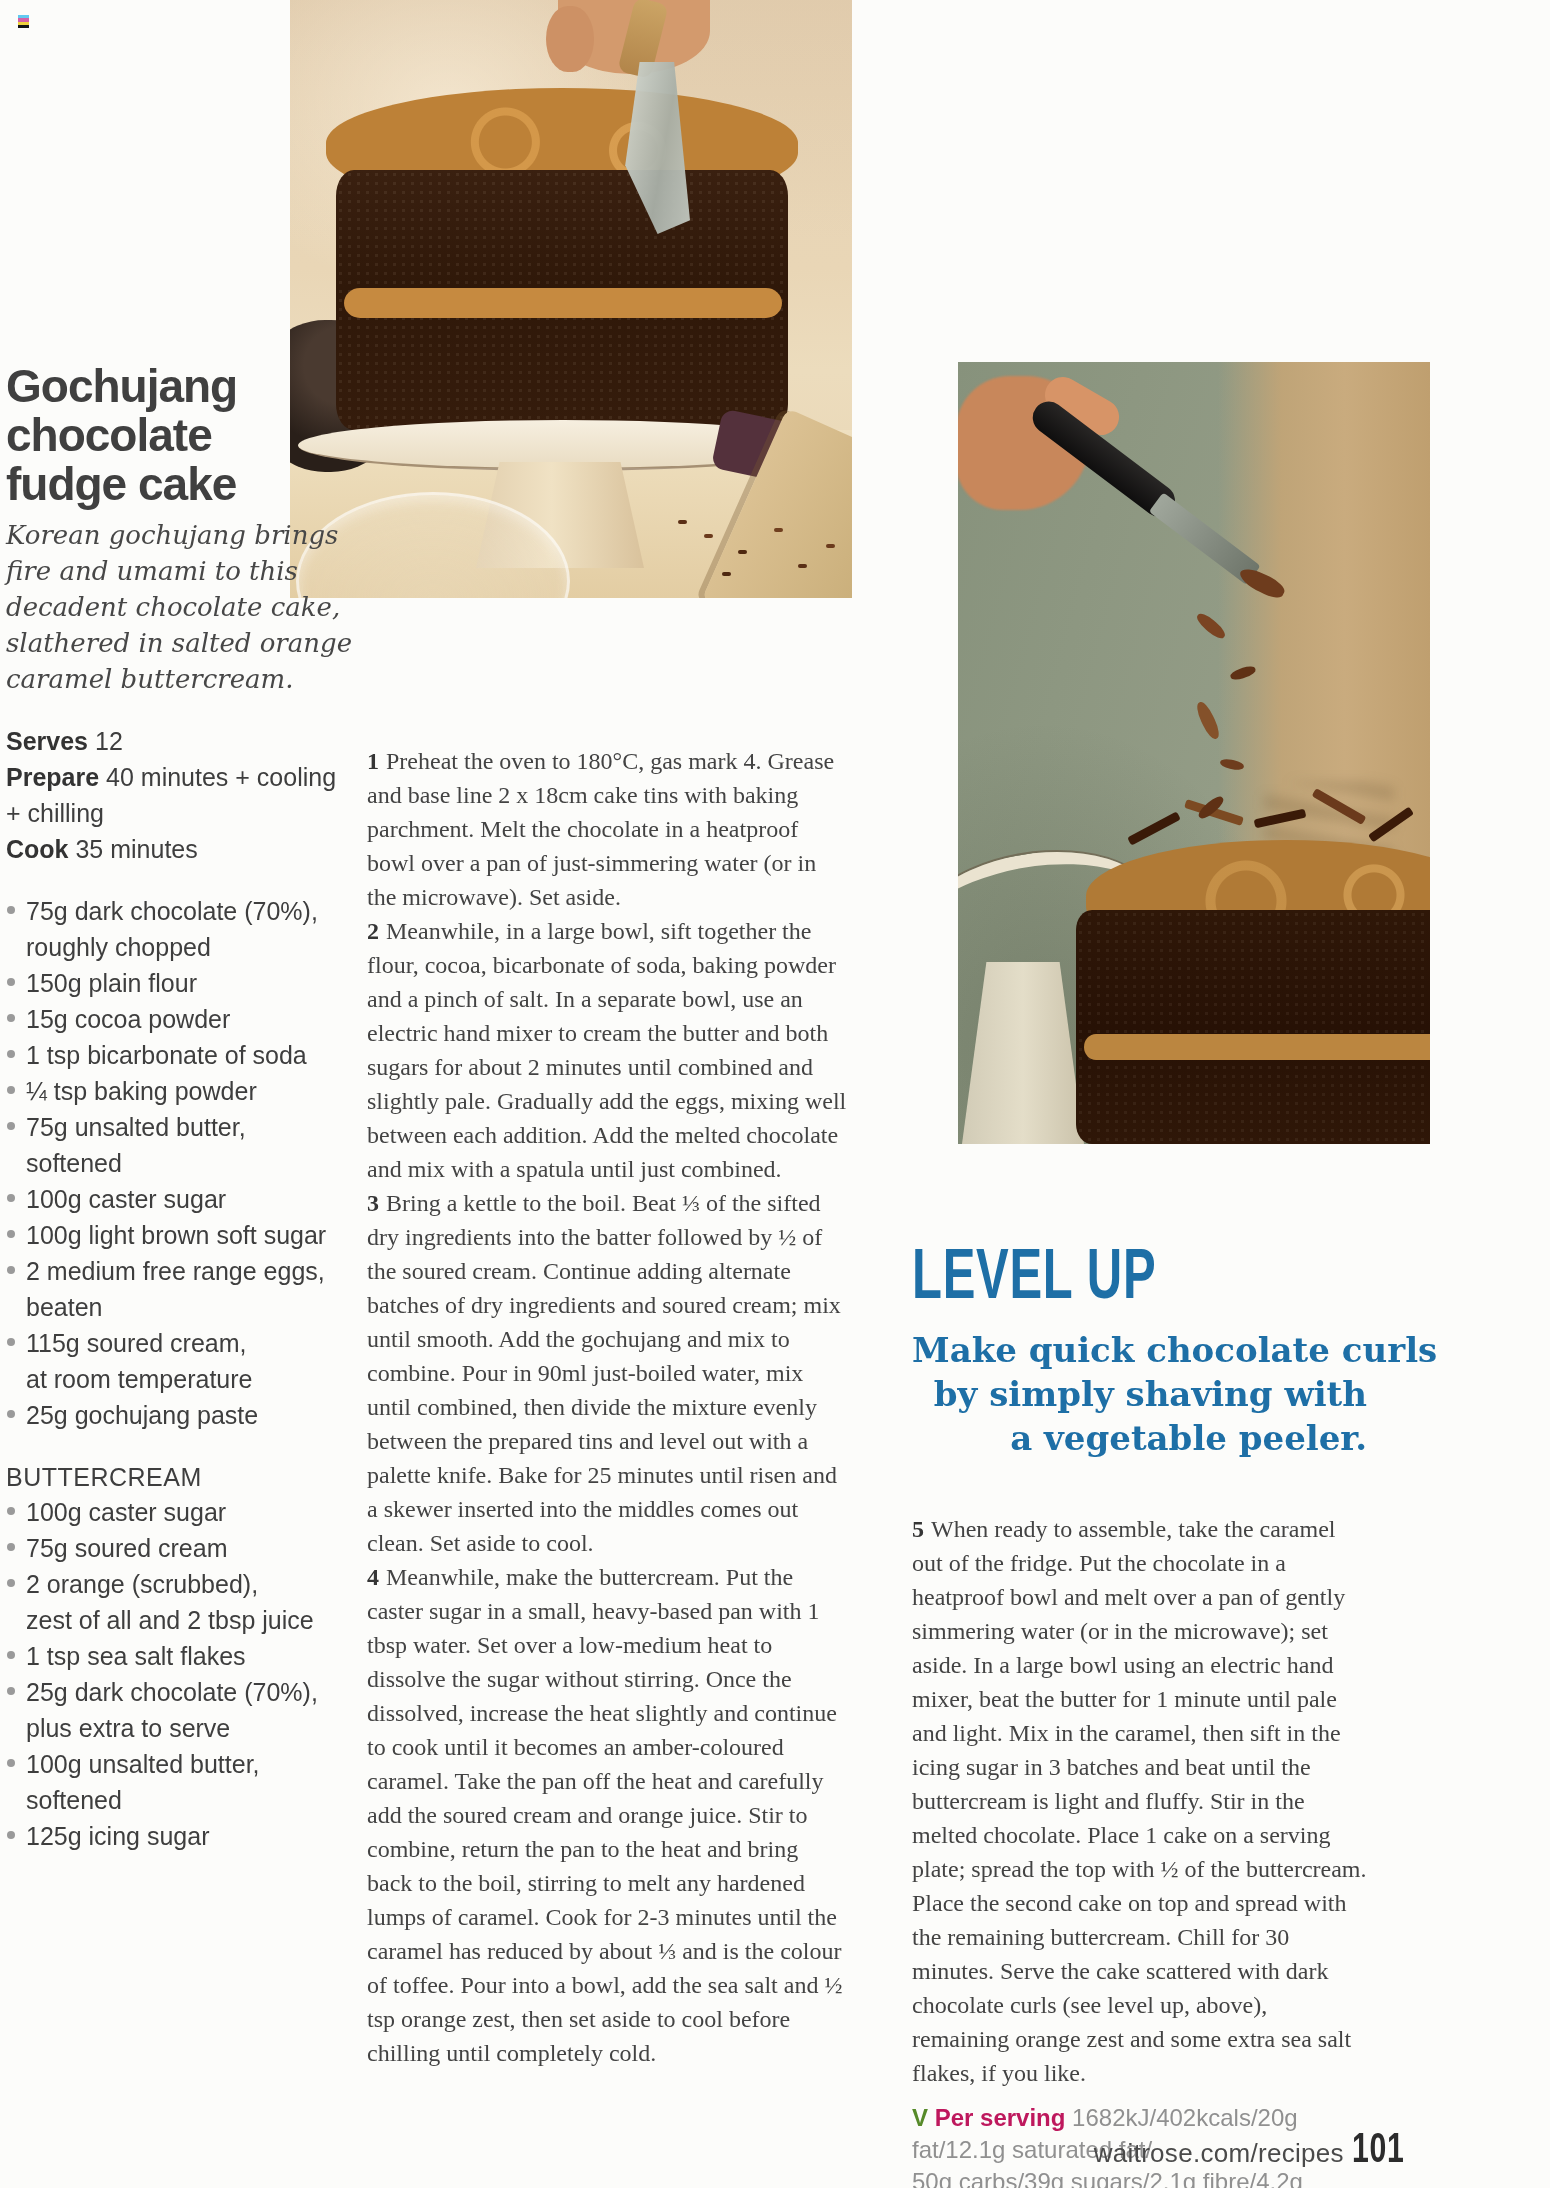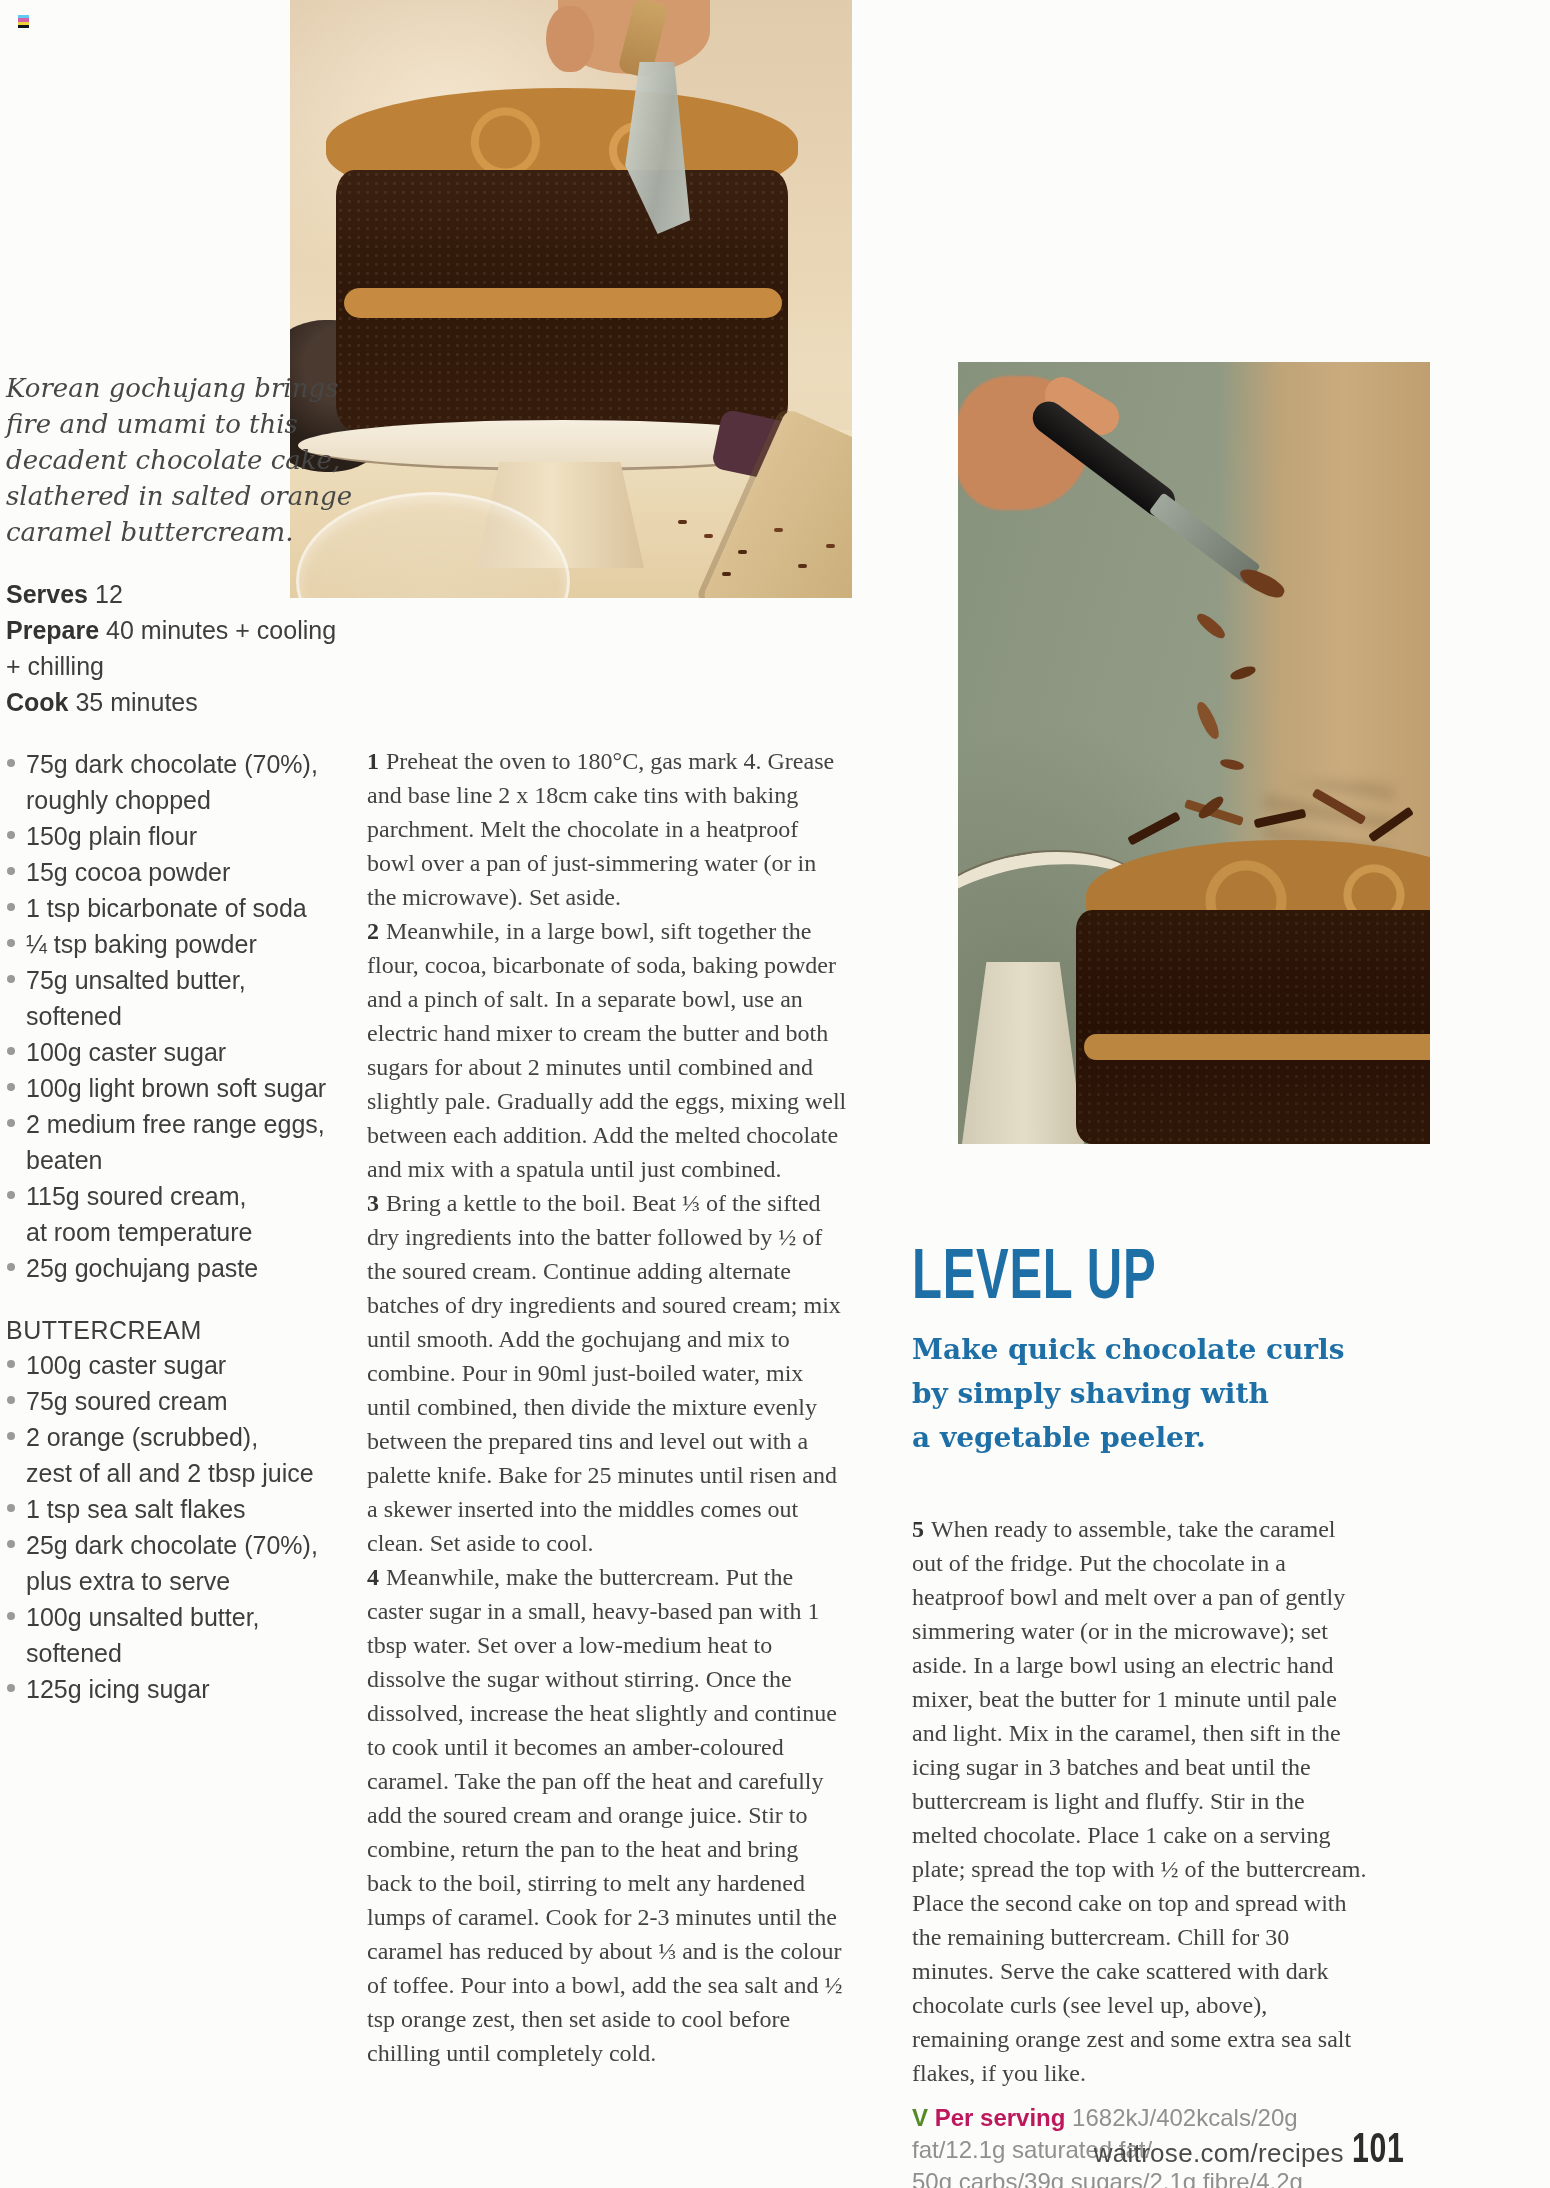--- a/index.html
+++ b/index.html
@@ -36,22 +36,22 @@
   
   .col-mid{left:367px;top:744px;width:482px;font-family:"Liberation Serif",serif;
            font-size:24px;line-height:34px;color:#434343;}
   .col-mid p{margin:0;}
   .stepnum{font-weight:700;color:#353535;margin-right:7px;}
 
   
   .col-right{left:912px;top:1242px;width:455px;}
   .levelup{font-weight:700;font-size:70px;line-height:64px;color:var(--accent-blue);
            transform:scaleX(.7);transform-origin:left center;letter-spacing:1px;white-space:nowrap;}
-  .tip{margin-top:22px;font-family:"DejaVu Serif",serif;font-weight:700;font-size:28px;
-       line-height:44px;color:var(--accent-blue);}
+  .tip{margin-top:22px;font-family:"DejaVu Serif",serif;font-weight:700;font-size:34px;
+       line-height:44px;color:var(--accent-blue);text-align:right;}
   .tip span{display:block;white-space:nowrap;}
   .step5{margin-top:52px;font-family:"Liberation Serif",serif;font-size:24px;line-height:34px;color:#434343;}
   .step5 p{margin:0;}
   .nutrition{margin-top:12px;font-size:24px;line-height:32px;color:#909090;}
   .nutrition .veg{color:var(--veg-green);font-weight:700;}
   .nutrition .nlabel{color:#be185d;font-weight:700;}
   .nutrition .nline2{display:block;}
 
   
   .footer{right:125px;bottom:16px;display:flex;align-items:baseline;color:#4a4a4a;}
@@ -193,20 +193,25 @@
     <div class="abs pr-blade"></div>
     <div class="abs pr-curl0"></div>
     <div class="abs pr-curl c1"></div>
     <div class="abs pr-curl c2"></div>
     <div class="abs pr-curl c3"></div>
     <div class="abs pr-curl c4"></div>
     <div class="abs pr-curl c5"></div>
   </div>
 
   <div class="abs col-left">
+    <h1 class="title" style="margin:0;">
+      <span>Gochujang</span>
+      <span>chocolate</span>
+      <span>fudge cake</span>
+    </h1>
     <div class="intro">
         <span>Korean gochujang brings</span>
         <span>fire and umami to this</span>
         <span>decadent chocolate cake,</span>
         <span>slathered in salted orange</span>
         <span>caramel buttercream.</span>
       </div>
     <div class="meta">
         <div class="metaline"><b>Serves</b> <span>12</span></div>
         <div class="metaline"><b>Prepare</b> <span>40 minutes + cooling</span></div>

